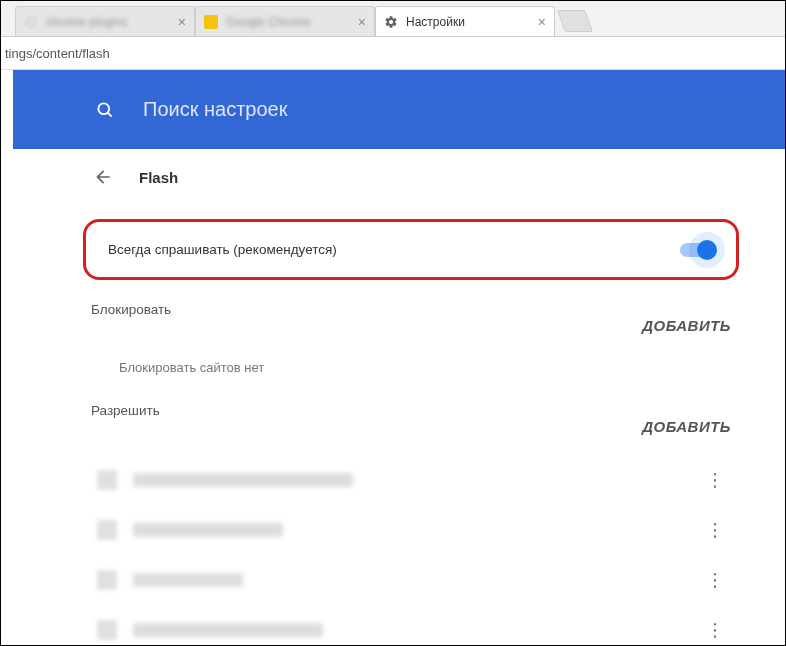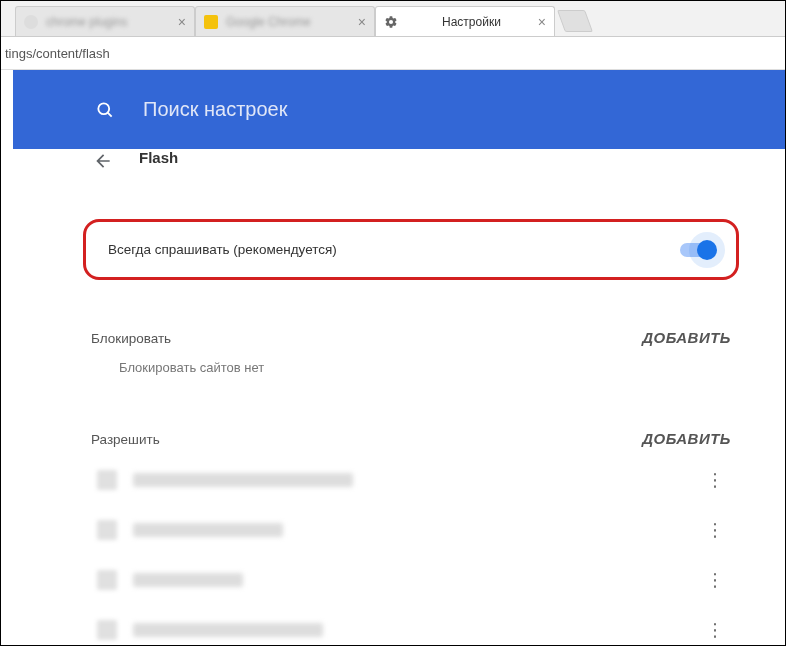--- a/index.html
+++ b/index.html
@@ -3,50 +3,50 @@
 <meta charset="utf-8">
 <style>
 * { margin:0; padding:0; box-sizing:border-box; font-family: Arial, sans-serif; }
 body { width:786px; height:646px; background:#fff; border:1px solid #000; overflow:hidden; }
 
 
 .tabstrip { height:36px; background:#f2f2f2; border-bottom:1px solid #ccc; display:flex; align-items:flex-end; padding-left:14px; gap:0; }
 .tab { height:30px; min-width:180px; background:#e6e6e6; border:1px solid #ccc; border-bottom:none; border-radius:3px 3px 0 0; display:flex; align-items:center; padding:0 8px; font-size:12px; color:#666; position:relative; filter:blur(0); }
 .tab.inactive { color:#aaa; }
 .tab.inactive .tabtext { filter:blur(2.2px); color:#999; }
-.tab.active { background:#fff; color:#333;gap:36px; }
+.tab.active { background:#fff; color:#333; }
 .tab .favicon { width:14px; height:14px; margin-right:8px; display:inline-block; }
 .tab .close { margin-left:auto; color:#888; font-size:14px; line-height:1; }
 .newtab { width:28px; height:22px; background:#e0e0e0; border:1px solid #ccc; margin-left:6px; margin-bottom:4px; transform:skewX(20deg); border-radius:2px; }
 
 
 .addrbar { height:33px; background:#fff; border-bottom:1px solid #ddd; display:flex; align-items:center; padding:0 4px; font-size:13px; color:#555;text-align:center; }
 
 
 .header-area { height:79px; display:flex; align-items:center; }
 .header-blue { margin-left:0; width:100%; background:#3367d6; height:79px; display:flex; align-items:center; }
 .header-inner { margin-left:58px; width:100%; }
 .search-bar { height:44px; background:rgba(255,255,255,0.0); border-radius:2px; display:flex; align-items:center; padding:0 24px; color:#fff; font-size:20px; }
 .search-bar .search-icon { margin-right:28px; display:inline-flex; }
 .search-placeholder { color:#e0e6f7; }
 .card { background:#fff; margin:0 0 0 58px; width:680px; padding:0; }
-.page-head { display:flex; height:56px; padding:0 20px; }
+.page-head { display:flex; align-items:center; height:56px; padding:0 20px; }
 .back-arrow { width:24px; height:24px; margin-right:24px; display:flex; align-items:center; justify-content:center; }
 .page-title { font-size:15px; color:#333; font-weight:600; }
 
 
 .highlight-box { margin:14px 12px 22px 12px; border:3px solid #d32020; border-radius:16px; padding:4px; }
 .toggle-row { display:flex; align-items:center; padding:16px 18px;gap:27px; }
 .toggle-label { font-size:13.5px; color:#333; }
 .toggle { margin-left:auto; width:34px; height:14px; background:#a8c7fa; border-radius:7px; position:relative; }
 .toggle::after { content:""; position:absolute; top:-3px; right:-3px; width:20px; height:20px; background:#1a73e8; border-radius:50%; box-shadow:0 0 0 8px rgba(26,115,232,0.12); }
 
 
 .sect { padding:0 20px; }
-.sect-head { display:flex; align-items:flex-end; height:44px; }
+.sect-head { display:flex; align-items:flex-start; height:44px;flex-direction:column; }
 .sect-title { font-size:13.5px; color:#555; }
 .sect-add { margin-left:auto; font-size:15px; letter-spacing:0.5px; color:#555; font-weight:600;font-style:italic; }
 .empty { font-size:13px; color:#777; padding:14px 0 28px 28px; }
 
 .allow-list { margin-top:8px; }
 .row { display:flex; align-items:center; height:50px; padding-left:6px; }
 .row .site-icon { width:20px; height:20px; background:#e0e0e0; border-radius:2px; margin-right:16px; filter:blur(2px); }
 .row .site-text { height:14px; background:#ddd; border-radius:2px; filter:blur(2.5px); }
 .row .more { margin-left:auto; width:32px; text-align:center; color:#666; font-size:18px; letter-spacing:0; }
 

